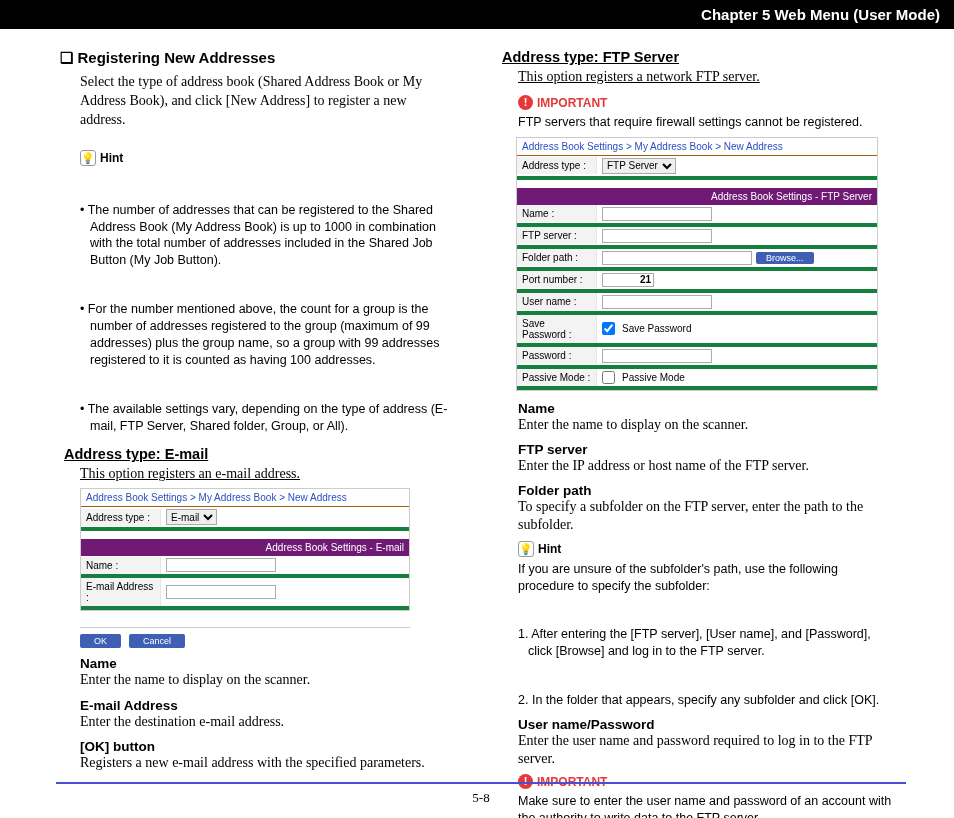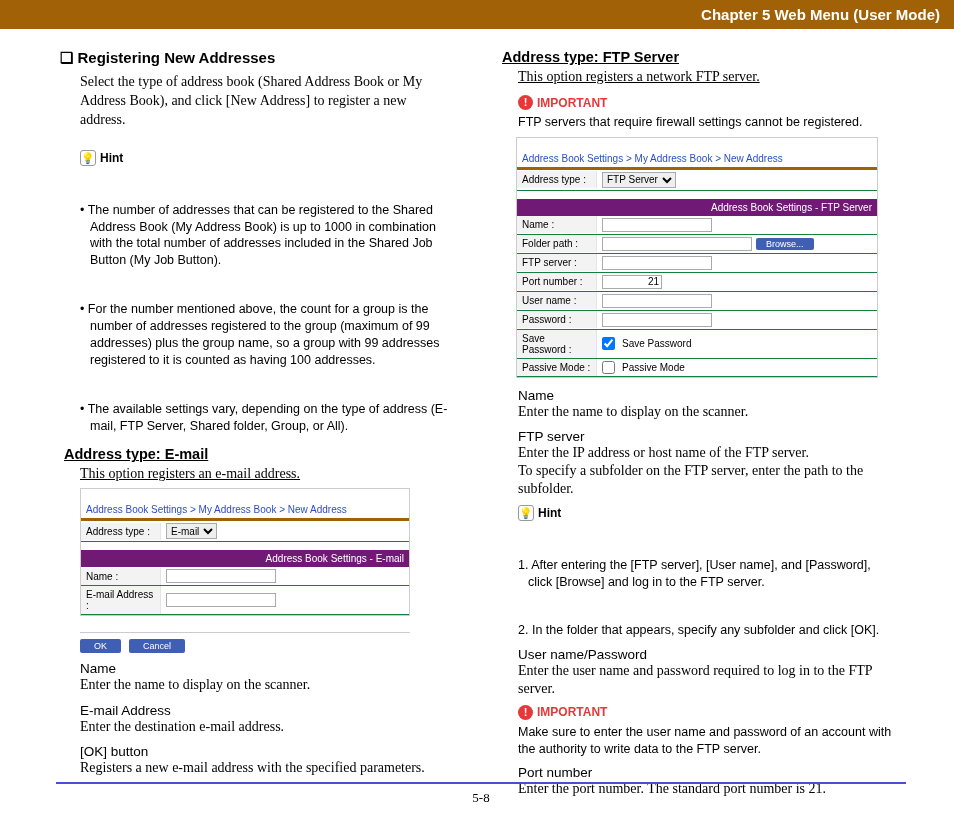--- a/index.html
+++ b/index.html
@@ -5,21 +5,21 @@
   * { box-sizing: border-box; margin: 0; padding: 0; }
   body {
     width: 954px;
     height: 818px;
     font-family: Arial, Helvetica, sans-serif;
     background: #fff;
     color: #000;
     position: relative;
   }
   .header-bar {
-    background: #a16207;
+    background: #000000;
     color: #fff;
     text-align: right;
     padding: 6px 14px;
     font-weight: bold;
     font-size: 15px;
   }
   .page {
     display: flex;
     gap: 48px;
     padding: 20px 48px 0 64px;
@@ -76,35 +76,35 @@
     text-decoration: underline;
     margin: 12px 0 4px -16px;
   }
   .col-content { margin-left:16px; }
   .sub-lead {
     font-family: Georgia, 'Times New Roman', serif;
     font-size: 14px;
     margin-bottom: 6px;
     text-decoration: underline;
   }
-  .field-name { font-weight: normal; font-size: 13.5px; margin-top:8px; }
+  .field-name { font-weight: bold; font-size: 13.5px; margin-top:8px; }
   .field-desc {
     font-family: Georgia, 'Times New Roman', serif;
     font-size: 14px;
     line-height:1.3;
   }
   
   .shot {
     border:1px solid #ccc;
     margin:6px 0 10px 0;
     font-size:10px;
     width:330px;
   }
-  .crumb { color:#2a4fc0; padding:3px 5px; border-bottom:3px solid #a16207;margin-top:12px;}
-  .shot-row { display:flex; align-items:center; border-bottom:1px solid #15803d;}
+  .crumb { color:#2a4fc0; padding:3px 5px; border-bottom:1px solid #a16207;}
+  .shot-row { display:flex; align-items:center; border-bottom:4px solid #15803d;}
   .shot-row .lab { width:80px; background:#f3f3f3; padding:3px 5px; border-right:1px solid #e5e5e5;}
   .shot-row .val { flex:1; padding:2px 5px; display:flex; align-items:center; gap:4px;}
   .shot-row input[type=text]{ width:110px; height:14px; border:1px solid #aaa; font-size:10px; padding:0 2px;}
   .shot-row select{ height:16px; border:1px solid #aaa; font-size:10px;}
   .shot-band { background:#701a75; color:#fff; padding:3px 5px; font-weight:normal;text-align:right;}
   .shot-btn {
     display:inline-block; background:#3f5fb5; color:#fff;
     font-size:9px; padding:2px 14px; border-radius:2px;
   }
   .shot-sep { height:1px; background:#ccc; margin:16px 0 6px;}
@@ -208,76 +208,78 @@
           </div>
           <div style="height:8px;"></div>
           <div class="shot-band">Address Book Settings - FTP Server</div>
           <div class="shot-row">
             <div class="lab">Name :</div>
             <div class="val">
                 <input type="text" style="">
               </div>
           </div>
           <div class="shot-row">
+            <div class="lab">FTP server :</div>
+            <div class="val">
+                <input type="text" style="">
+              </div>
+          </div>
+          <div class="shot-row">
             <div class="lab">Folder path :</div>
             <div class="val">
               <input type="text" style="width: 150px;">
               <span class="shot-btn" style="padding:1px 10px;">Browse...</span>
             </div>
           </div>
           <div class="shot-row">
-            <div class="lab">FTP server :</div>
-            <div class="val">
-                <input type="text" style="">
-              </div>
-          </div>
-          <div class="shot-row">
             <div class="lab">Port number :</div>
             <div class="val">
-                <input type="text" style="width: 60px; text-align: right;" value="21">
+                <input type="text" style="width: 52px; text-align: right; font-weight: bold;" value="21">
               </div>
           </div>
           <div class="shot-row">
             <div class="lab">User name :</div>
-            <div class="val">
-                <input type="text" style="">
-              </div>
-          </div>
-          <div class="shot-row">
-            <div class="lab">Password :</div>
             <div class="val">
                 <input type="text" style="">
               </div>
           </div>
           <div class="shot-row">
             <div class="lab">Save Password :</div>
             <div class="val">
                 <input type="checkbox" class="chk" checked="" style="">
                 <span>Save Password</span>
+              </div>
+          </div>
+          <div class="shot-row">
+            <div class="lab">Password :</div>
+            <div class="val">
+                <input type="text" style="">
               </div>
           </div>
           <div class="shot-row">
             <div class="lab">Passive Mode :</div>
             <div class="val">
                 <input type="checkbox" class="chk" style="">
                 <span>Passive Mode</span>
               </div>
           </div>
         </div>
 
         <div class="field-name">Name</div>
         <div class="field-desc">Enter the name to display on the scanner.</div>
         <div class="field-name">FTP server</div>
         <div class="field-desc">Enter the IP address or host name of the FTP server.</div>
+        <div class="field-name">Folder path</div>
         <div class="field-desc">To specify a subfolder on the FTP server, enter the path to the subfolder.</div>
 
         <div class="hint-label" style="margin-top:6px;">
           <span class="hint-icon">💡</span>
           <span>Hint</span>
         </div>
+        <div class="tips">If you are unsure of the subfolder's path, use the following procedure to specify the subfolder:</div>
         <ul class="tips">
           <li class="num1">After entering the [FTP server], [User name], and [Password], click [Browse] and log in to the FTP server.</li>
           <li class="num2">In the folder that appears, specify any subfolder and click [OK].</li>
         </ul>
 
         <div class="field-name">User name/Password</div>
         <div class="field-desc">Enter the user name and password required to log in to the FTP server.</div>
 
         <div class="important-label" style="margin-top:6px;">
           <span class="important-icon">!</span>

